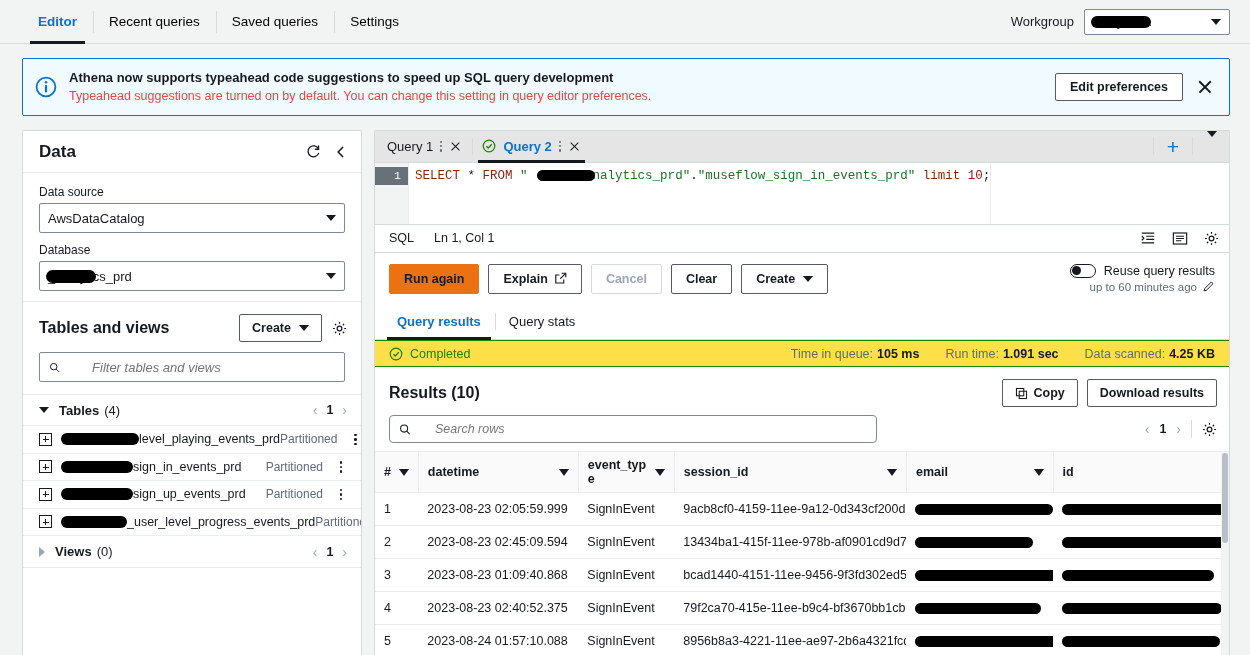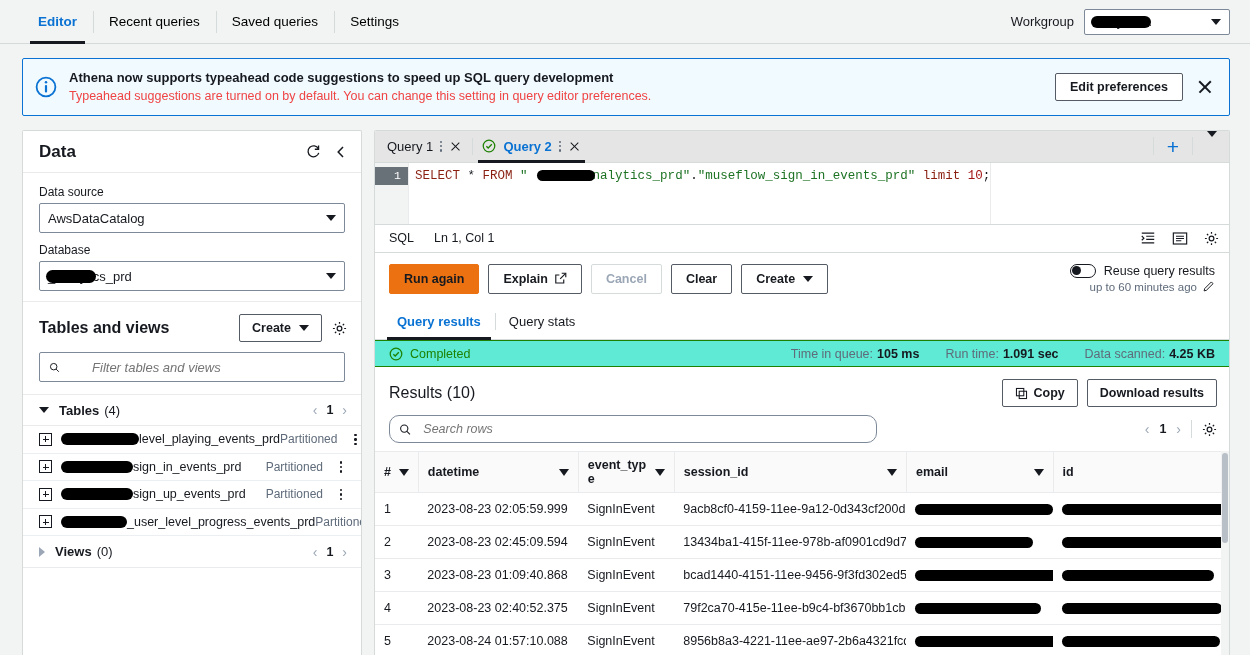--- a/index.html
+++ b/index.html
@@ -291,43 +291,43 @@
   .res-tab.active::after {
     content: ""; position: absolute; left: 4px; right: 4px; bottom: -1px;
     height: 3px; background: #16191f;
   }
   .res-tab + .res-tab::before {
     content: ""; position: absolute; left: 0; top: 9px; bottom: 9px;
     width: 1px; background: #d5dbdb;
   }
 
   .completed-bar {
-    height: 28px; margin: 0; background: #5eead4;
+    height: 28px; margin: 0; background: #fde047;
     border-top: 1px solid #1d8102; border-bottom: 1px solid #1d8102;
     display: flex; align-items: center; padding: 0 14px; font-size: 12.5px;
   }
   .completed-label { display: flex; align-items: center; gap: 7px; color: #1d8102; }
   .metrics { margin-left: auto; display: flex; gap: 26px; }
   .metric-k { color: #5f6b7a; }
   .metric-v { font-weight: bold; margin-left: 4px; }
 
   .results-head {
     display: flex; align-items: center; padding: 12px 12px 0 14px;
   }
   .results-title { font-size: 16px; font-weight: bold; }
-  .results-title span { font-weight: normal; }
+  .results-title span { font-weight: bold; }
   .results-actions { margin-left: auto; display: flex; gap: 9px; }
   .results-actions .btn { height: 28px; padding: 0 12px; }
 
   .search-row {
     display: flex; align-items: center; padding: 8px 12px 8px 14px; gap: 10px;
   }
   .search-input {
-    width: 488px; height: 28px; border: 1px solid #7d8998; border-radius: 10px;
-    display: flex; align-items: center; gap: 12px; padding: 0 9px; background: #fff;
+    width: 488px; height: 28px; border: 1px solid #7d8998; border-radius: 4px;
+    display: flex; align-items: center; gap: 24px; padding: 0 9px; background: #fff;
   }
   .search-input input {
     border: none; outline: none; font-family: inherit; font-size: 12.5px;
     font-style: italic; color: #5f6b7a; width: 100%; background: transparent;
   }
   .results-pager {
     margin-left: auto; display: flex; align-items: center; gap: 10px; font-size: 12.5px;
   }
   .results-pager .sep { width: 1px; height: 18px; background: #d5dbdb; }
 

